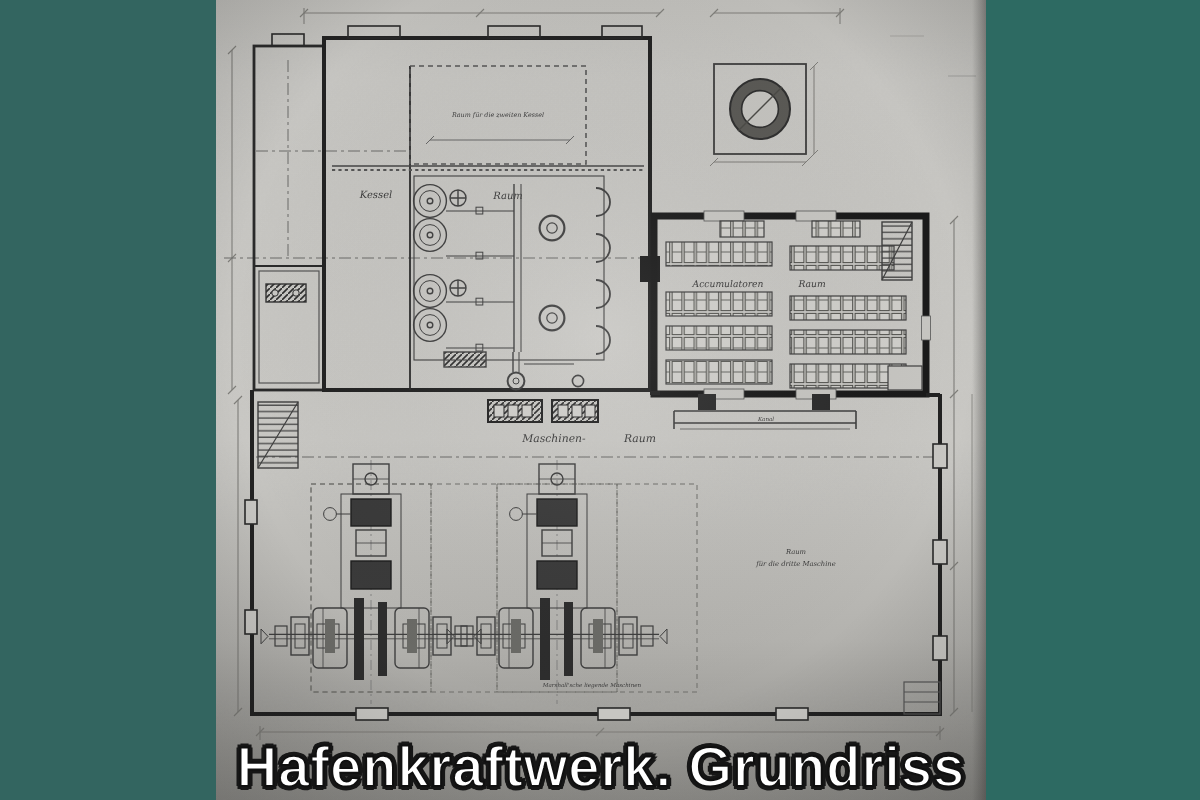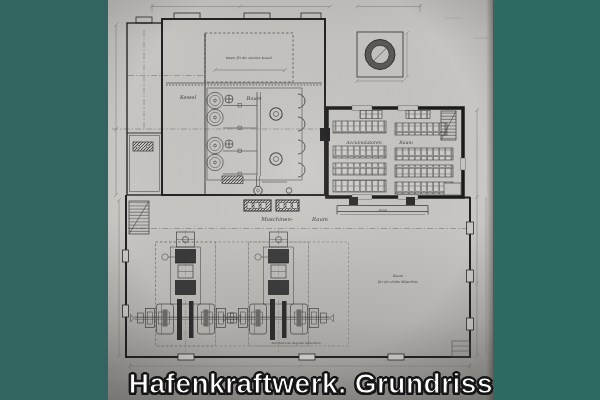--- a/index.html
+++ b/index.html
@@ -2,21 +2,21 @@
 <html><head>
 <meta charset="utf-8">
 <style>
   html,body{margin:0;padding:0;}
   body{width:600px;height:400px;position:relative;overflow:hidden;
        font-family:"Liberation Sans", sans-serif;background:#316561;}
   .frame-left{position:absolute;left:0;top:0;width:108px;height:400px;background:#336560;}
   .frame-right{position:absolute;left:493px;top:0;width:107px;height:400px;background:#2d6a62;}
   .photo{position:absolute;left:108px;top:0;width:385px;height:400px;}
   .photo svg{display:block;}
-  .caption{position:absolute;left:108px;bottom:2px;width:385px;text-align:right;
+  .caption{position:absolute;left:108px;bottom:2px;width:385px;text-align:center;
            font-size:28px;font-weight:bold;letter-spacing:0.5px;color:#ffffff;line-height:1.05;
            -webkit-text-stroke:1px #101010;
            text-shadow:2px 0 0 #161616,-2px 0 0 #161616,0 2px 0 #161616,0 -2px 0 #161616,
                        1.5px 1.5px 0 #161616,-1.5px 1.5px 0 #161616,1.5px -1.5px 0 #161616,-1.5px -1.5px 0 #161616;}
   .script{font-family:"DejaVu Serif", serif;font-style:italic;fill:#3b3b3b;}
 </style>
 </head>
 <body>
 
 <div class="frame-left"></div>

